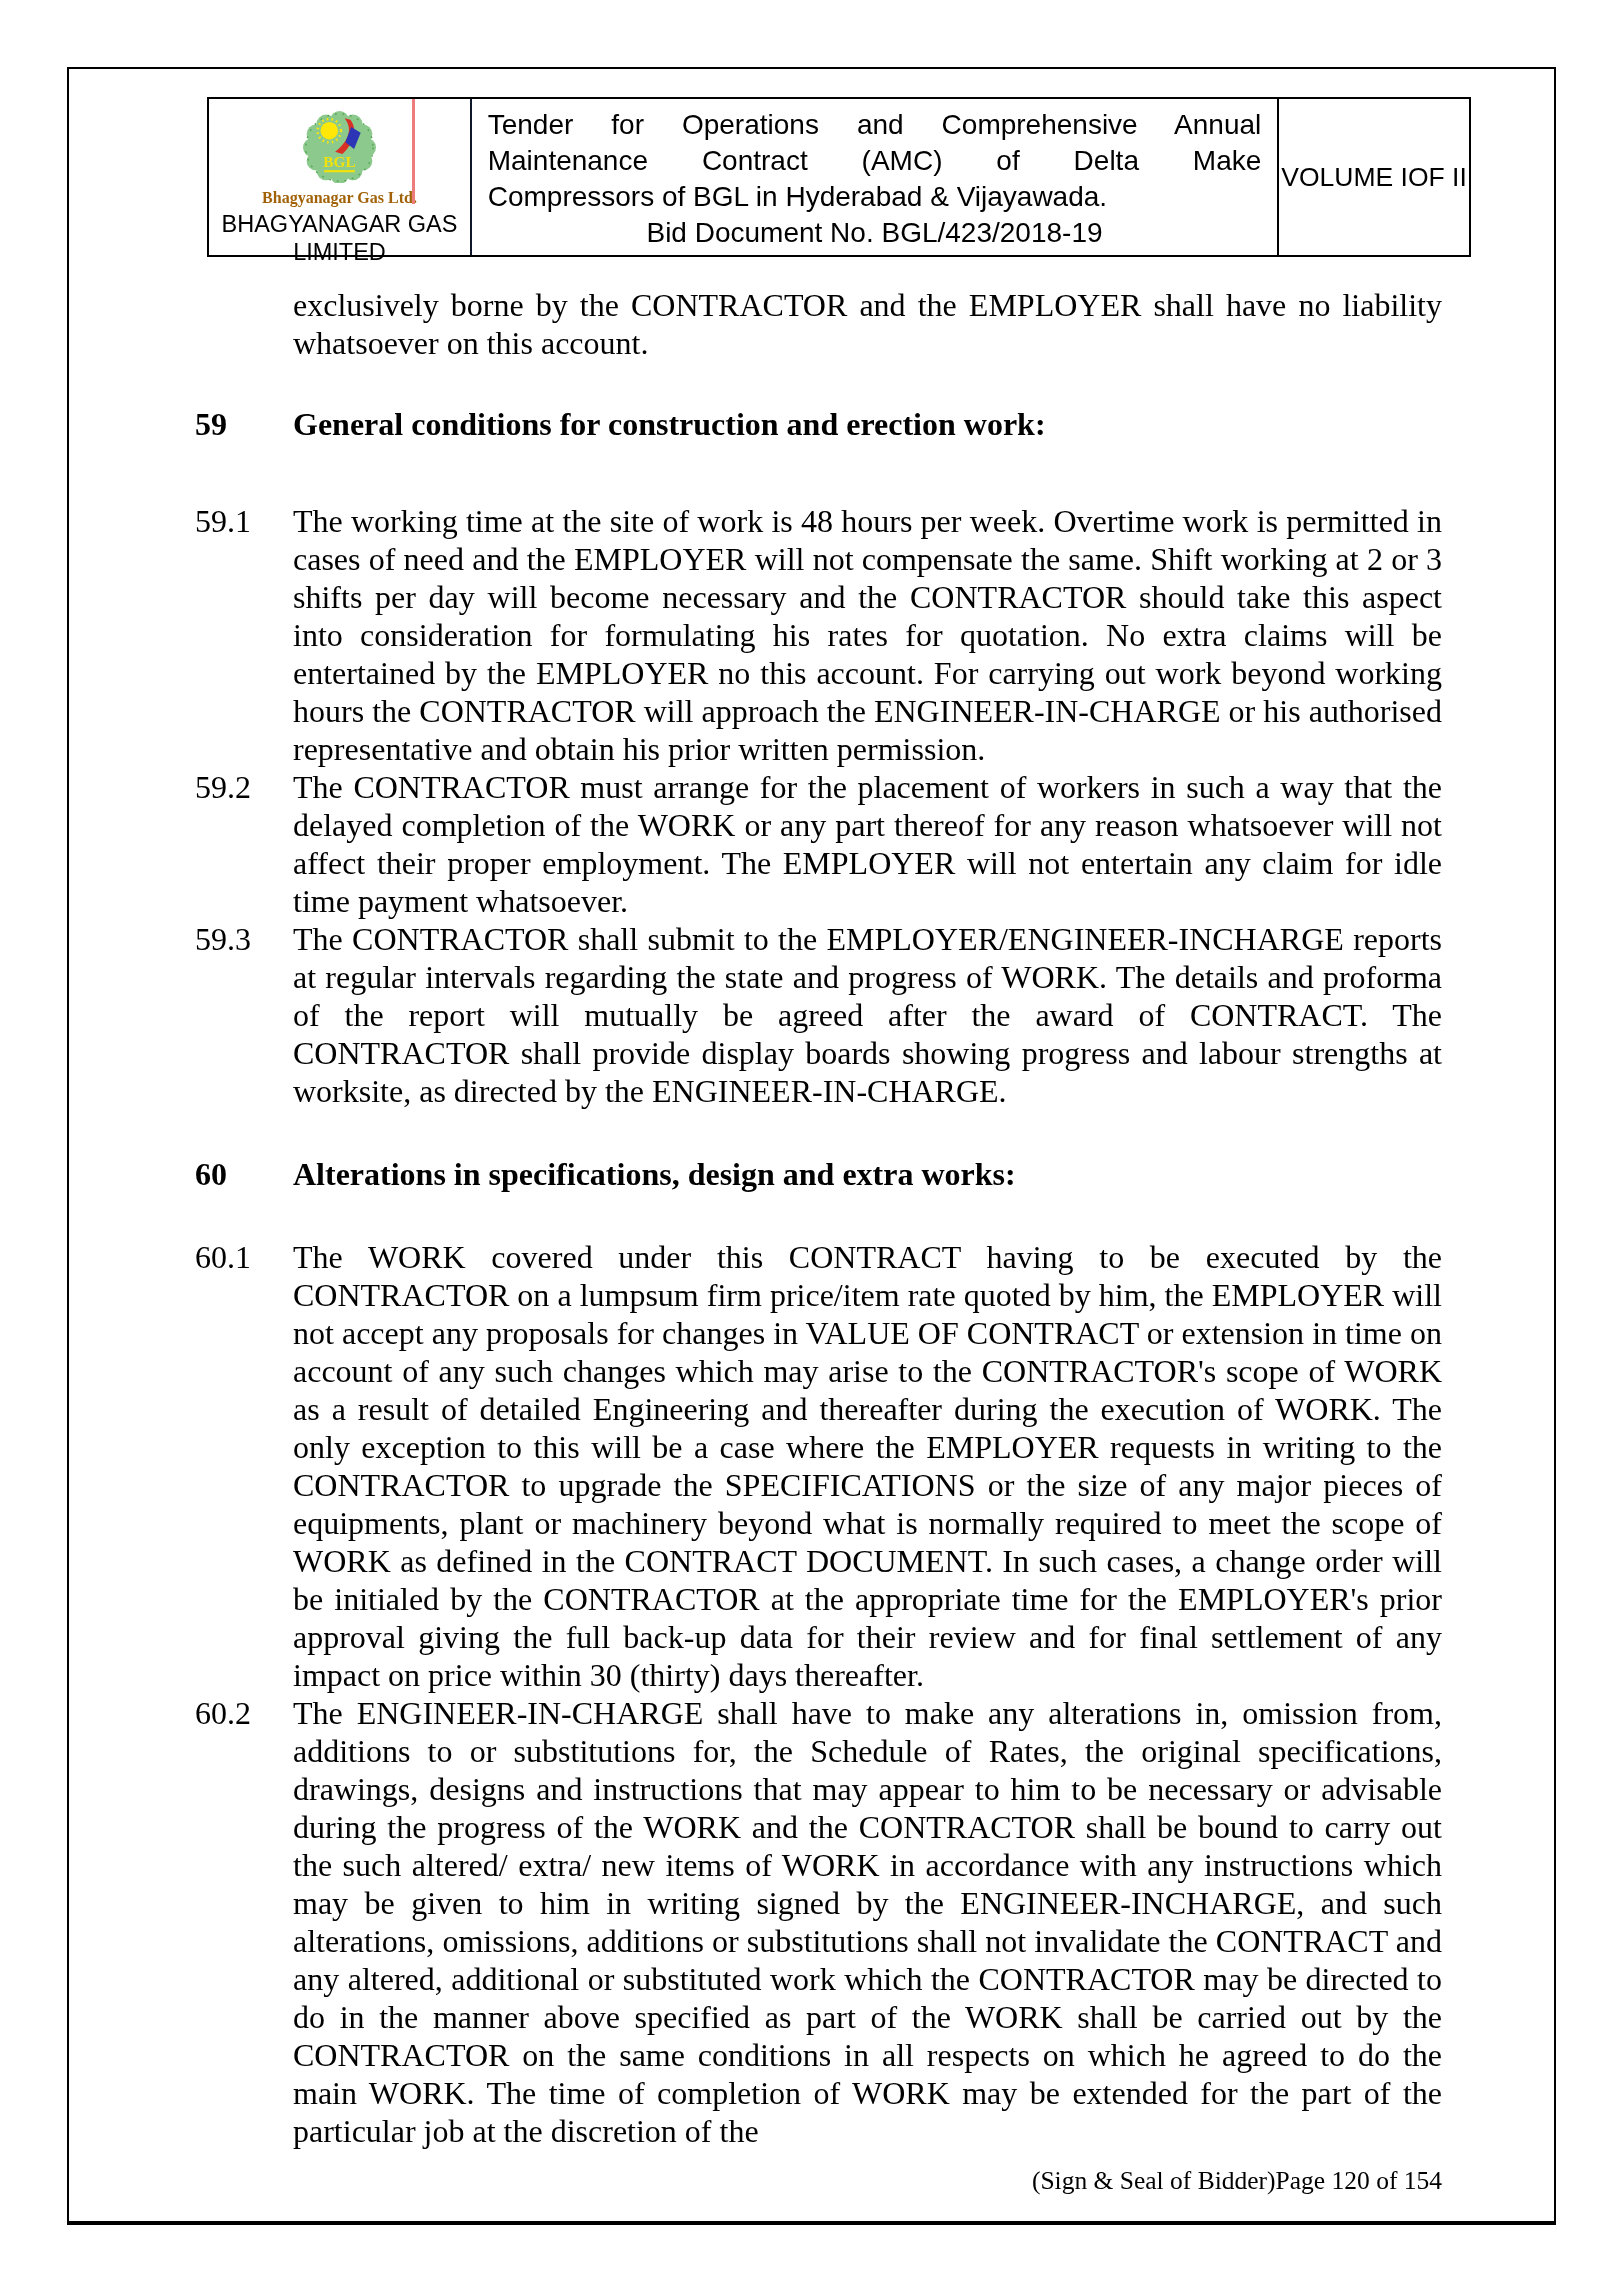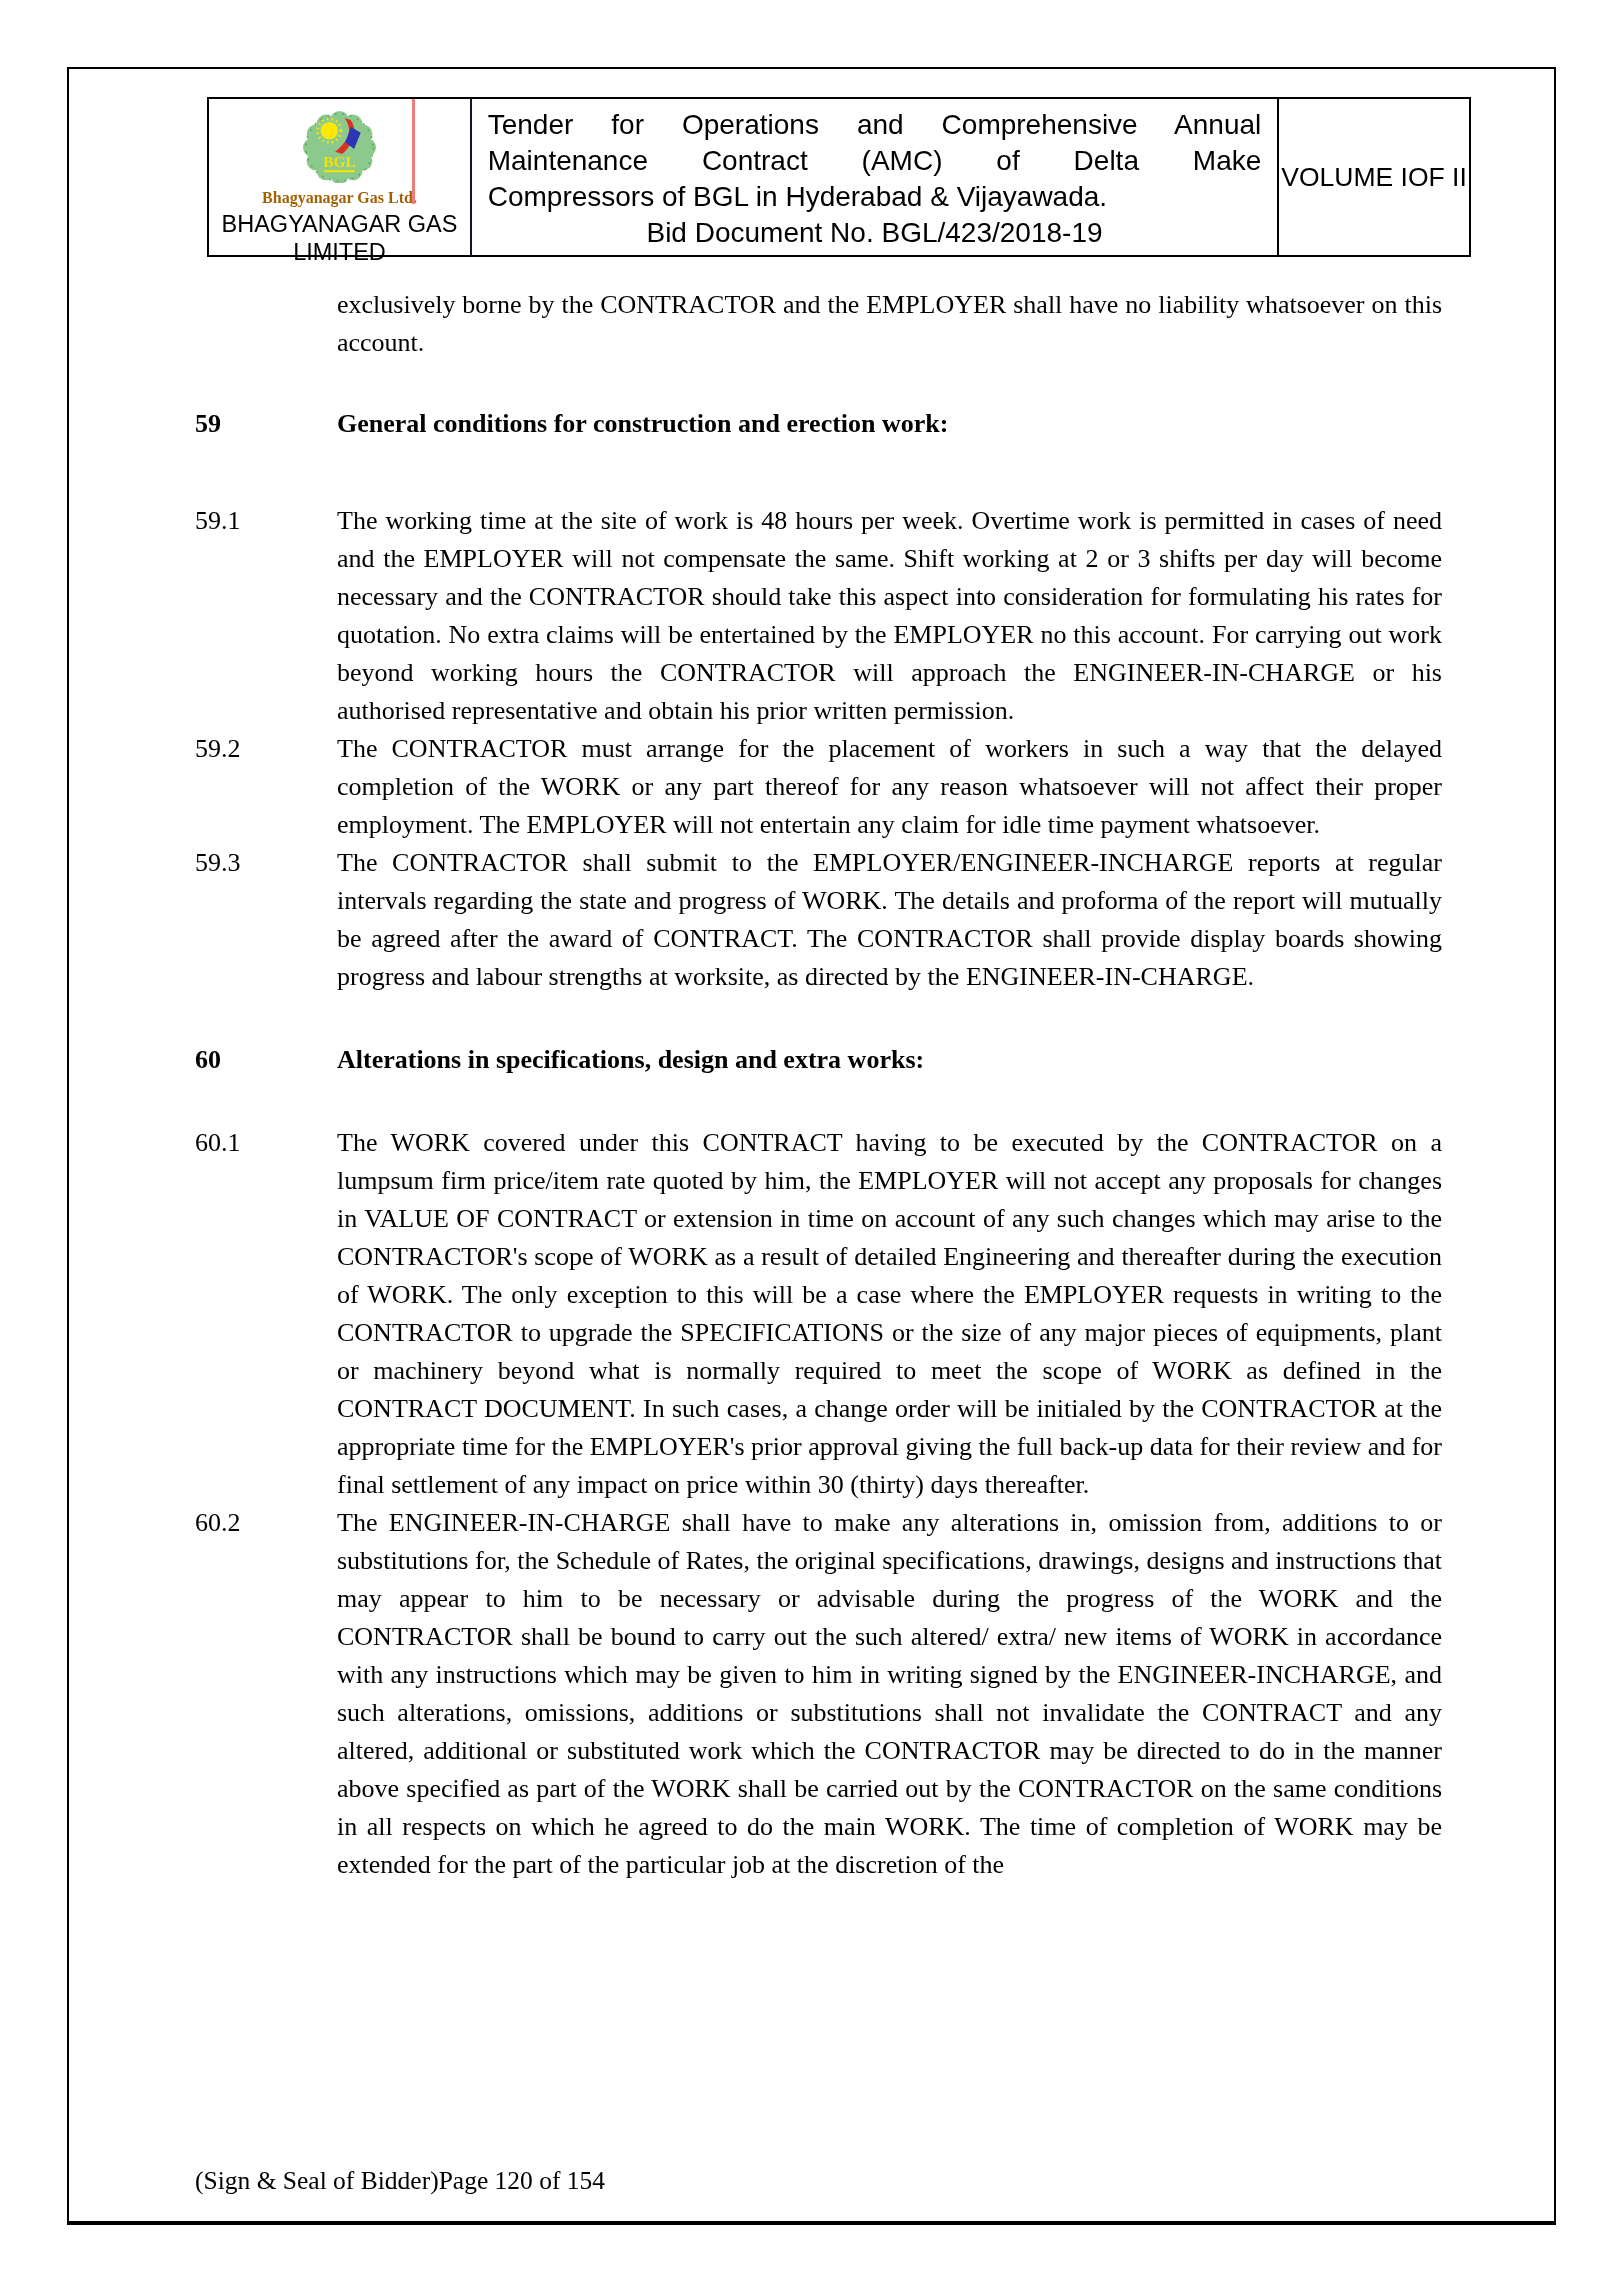--- a/index.html
+++ b/index.html
@@ -37,34 +37,34 @@
   .bid-line { text-align:center; }
   .red-divider { position:absolute; left:203px; top:0; width:2.9px; height:105px; background:#ED7D7D; }
   .logo-caption {
     color:#a16207; font-family:"Liberation Serif", serif; font-weight:bold;
     font-size:16px; line-height:20.6px; margin-top:1px;
   }
   .org-name { font-size:23.5px; line-height:27.4px; margin-top:2.9px; color:#000; }
 
   
   .body-area { position:absolute; left:126px; top:188px; right:112px; }
-  .para { display:flex; font-size:26px; line-height:38px;gap:44px; }
+  .para { display:flex; font-size:32px; line-height:38px; }
   .gut { width:98px; flex:0 0 98px; }
   .ptext { flex:1 1 auto; text-align:justify; }
   .bold { font-weight:bold; }
   .intro { margin-top:29px; }
   .mt-heading { margin-top:43px; }
   .mt-clause { margin-top:59px; }
   .mt-heading2 { margin-top:45px; }
   .mt-clause2 { margin-top:45px; }
 
   
   .footer {
-    position:absolute; left:126px; right:128px; bottom:23.5px;
-    display:flex; justify-content:flex-start;
+    position:absolute; left:126px; right:112px; bottom:23.5px;
+    display:flex; justify-content:flex-end;
     font-size:25.5px; line-height:35px;
   }
   .footer b { font-weight:normal; }
 </style>
 </head>
 <body>
 
 <div class="sheet">
   <div class="frame">
 

